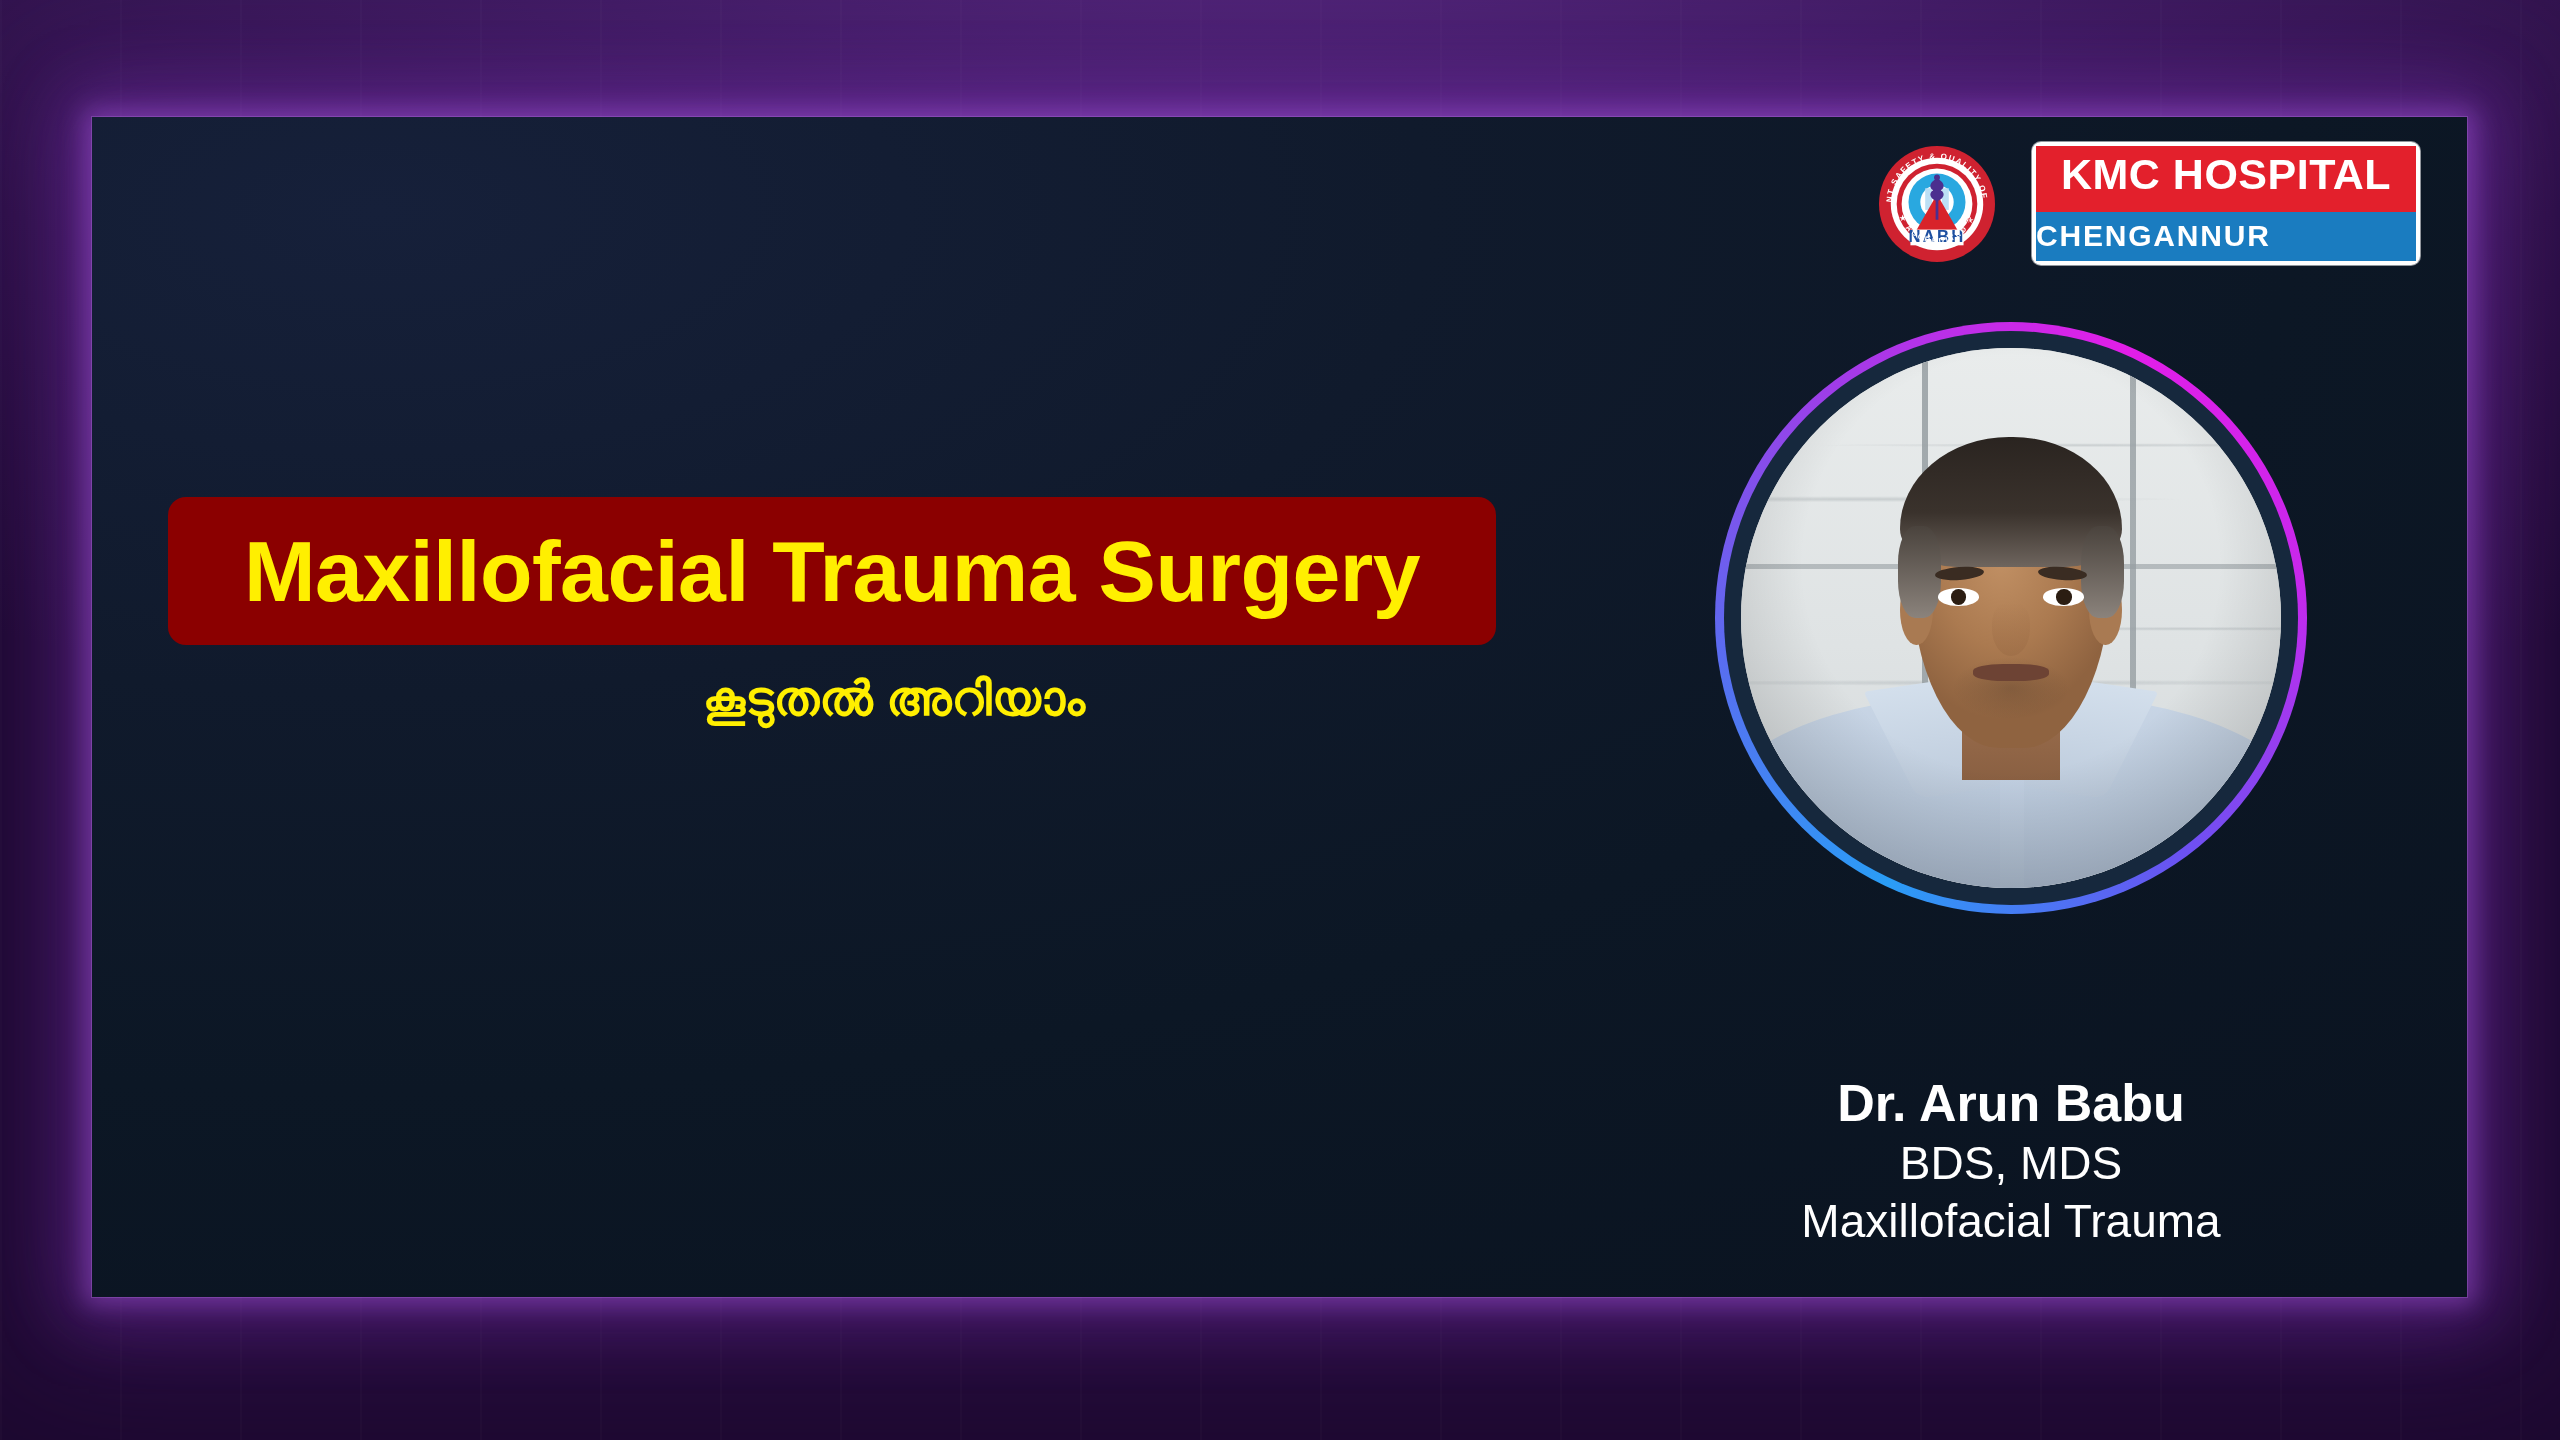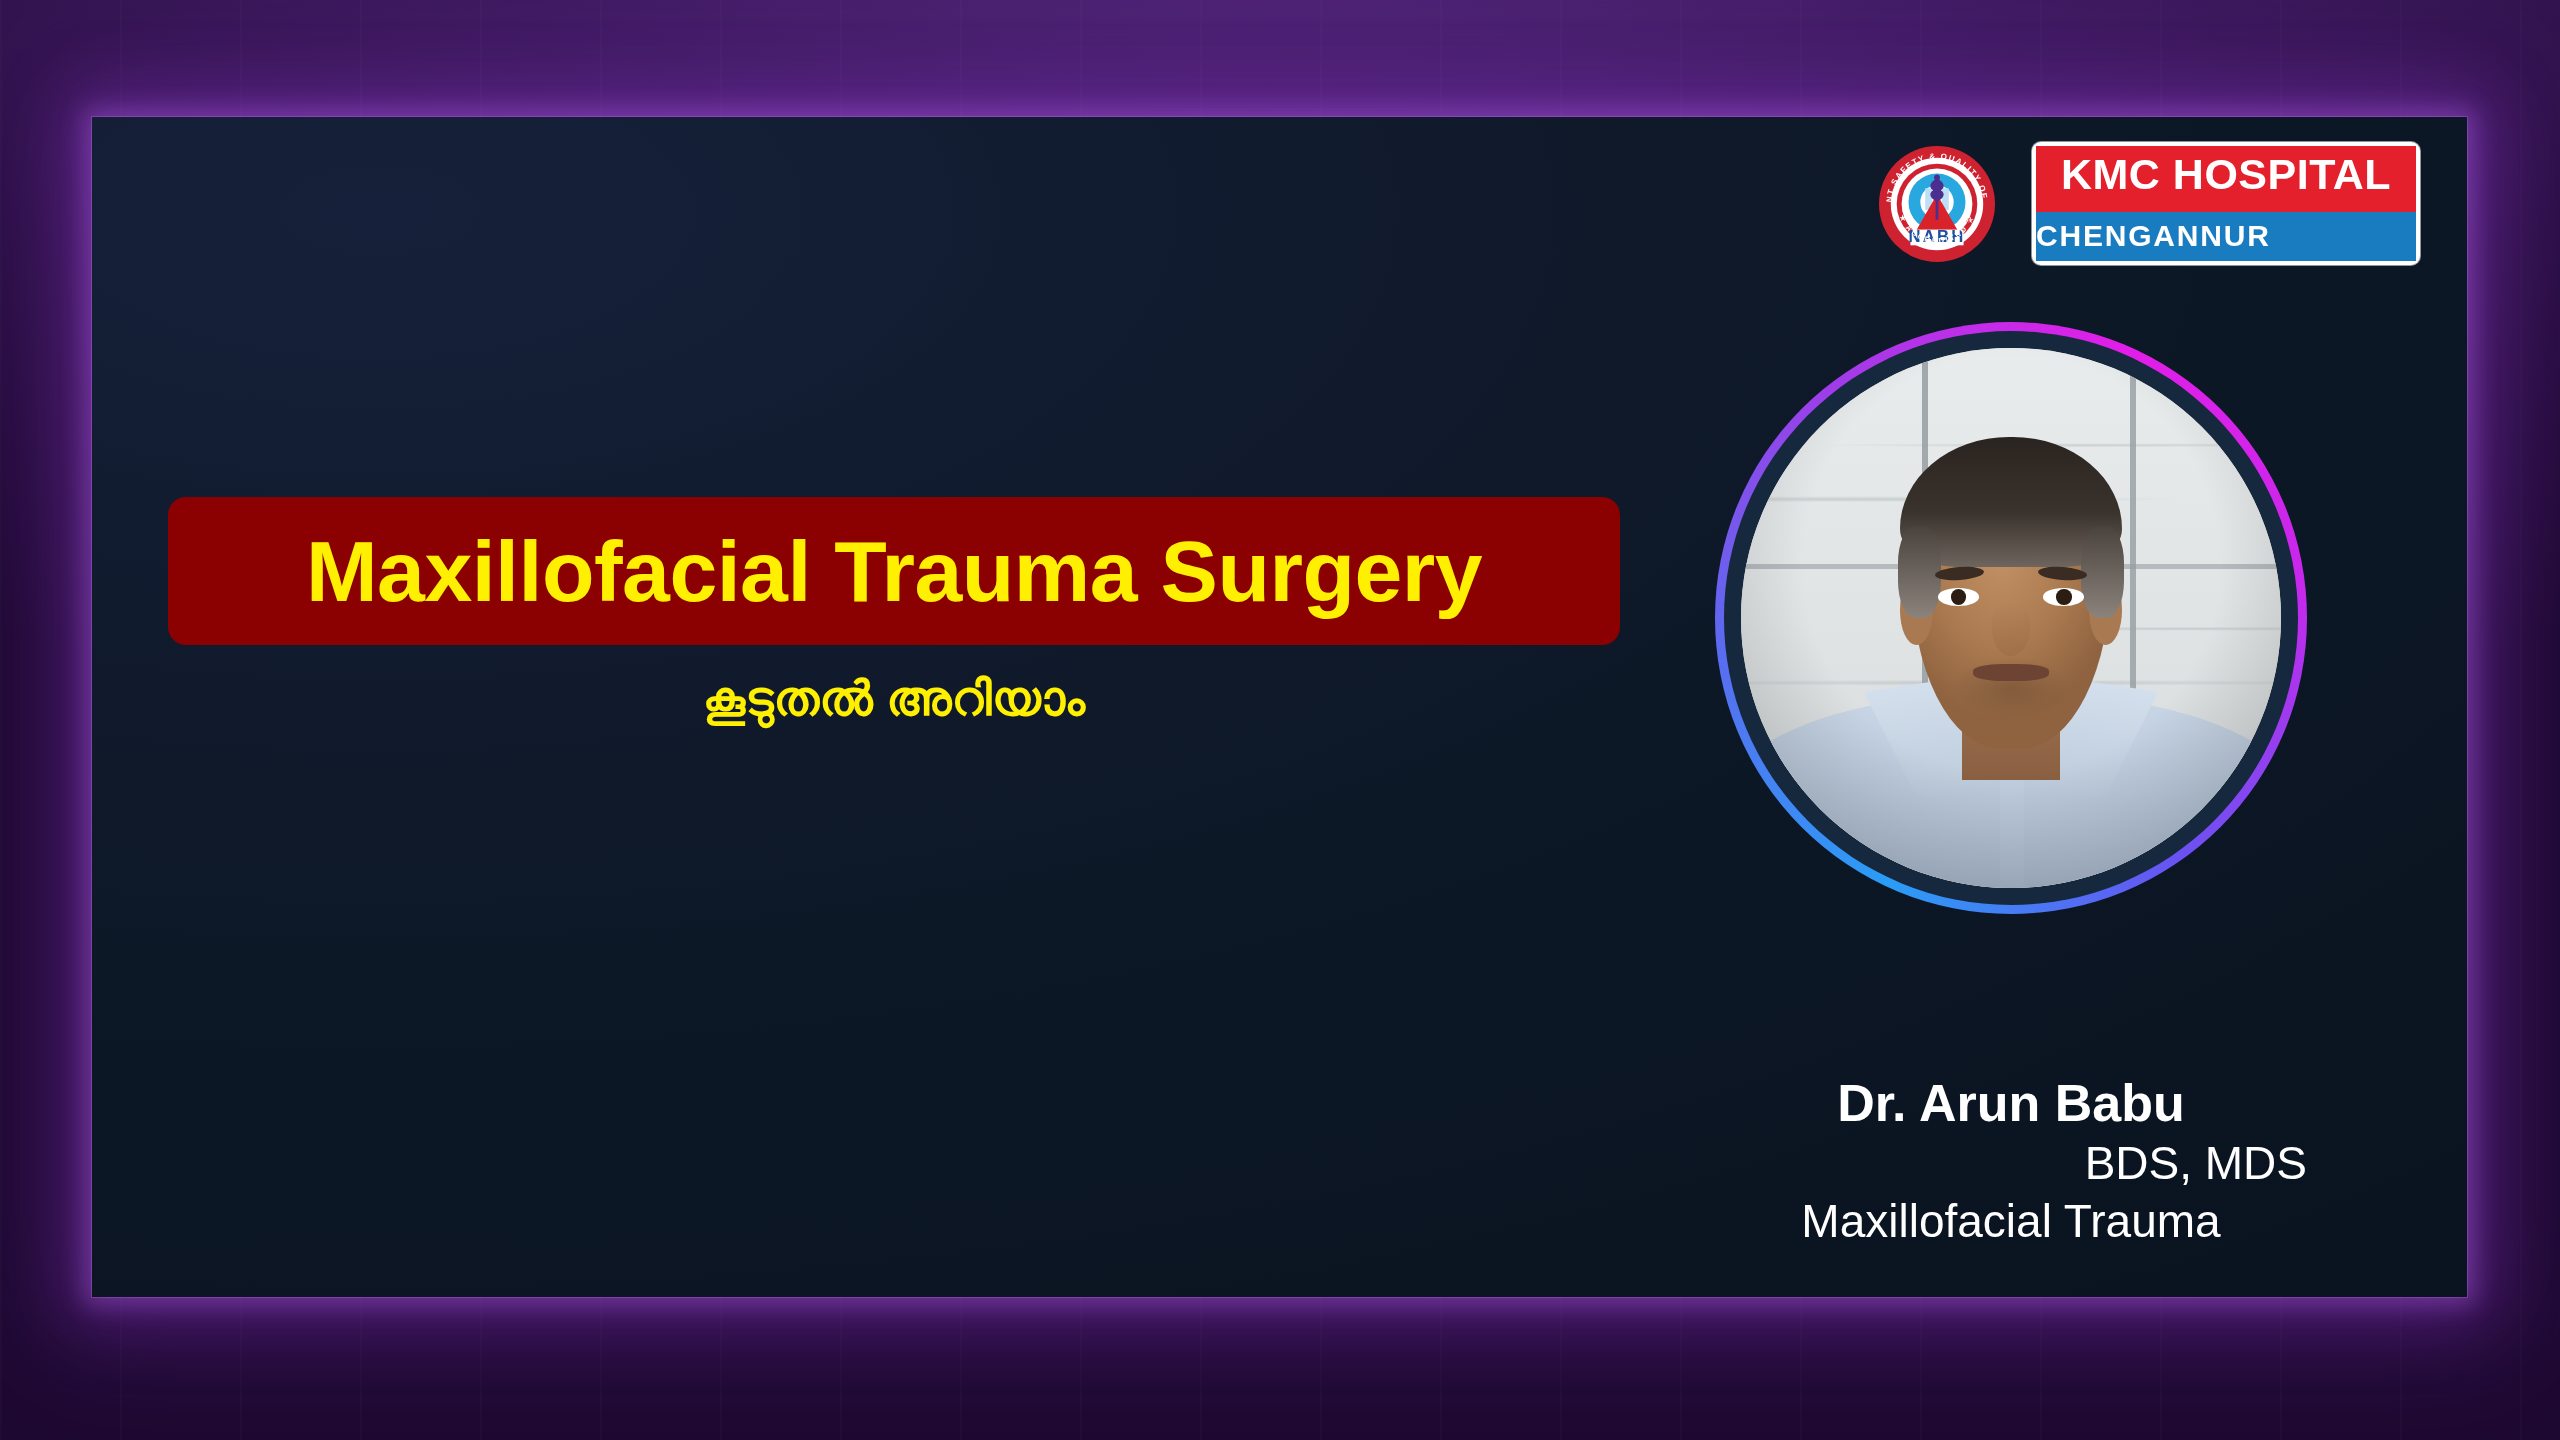--- a/index.html
+++ b/index.html
@@ -66,21 +66,21 @@
   }
   .kmc-blue{
     background:#1a7cc0; color:#fff;
     font-size:30px; font-weight:700; letter-spacing:1.8px;
     text-align:left; padding:9px 0 10px;
     line-height:1;
   }
   
   #title-banner{
     position:absolute; left:76px; top:380px;
-    width:1452px; height:148px;
+    width:1328px; height:148px;
     background:#8b0000;
     border-radius:18px;
     display:flex; align-items:center; justify-content:center;
   }
   #title-banner .t{
     color:#ffef00;
     font-size:86px; font-weight:800;
     letter-spacing:-.5px;
     white-space:nowrap;
     transform:scaleX(1.0);
@@ -233,21 +233,21 @@
   #portrait .shade{
     position:absolute; inset:0;
     background:radial-gradient(70% 70% at 50% 40%, rgba(0,0,0,0) 55%, rgba(0,0,0,.22) 100%);
   }
   
   #doc-info{
     position:absolute; left:1623px; top:955px;
     width:592px; text-align:center; color:#fff;
   }
   #doc-info .name{ font-size:52px; font-weight:700; line-height:1.22; }
-  #doc-info .degree{ font-size:46px; font-weight:400; line-height:1.25;text-align:right; }
+  #doc-info .degree{ font-size:46px; font-weight:400; line-height:1.25; }
   #doc-info .role{ font-size:46px; font-weight:400; line-height:1.25; white-space:nowrap; }
 </style>
 </head>
 <body>
 
 <div id="stage">
   <div class="bg-wash"></div>
   <div class="bg-bands"></div>
 
   <div id="panel">

